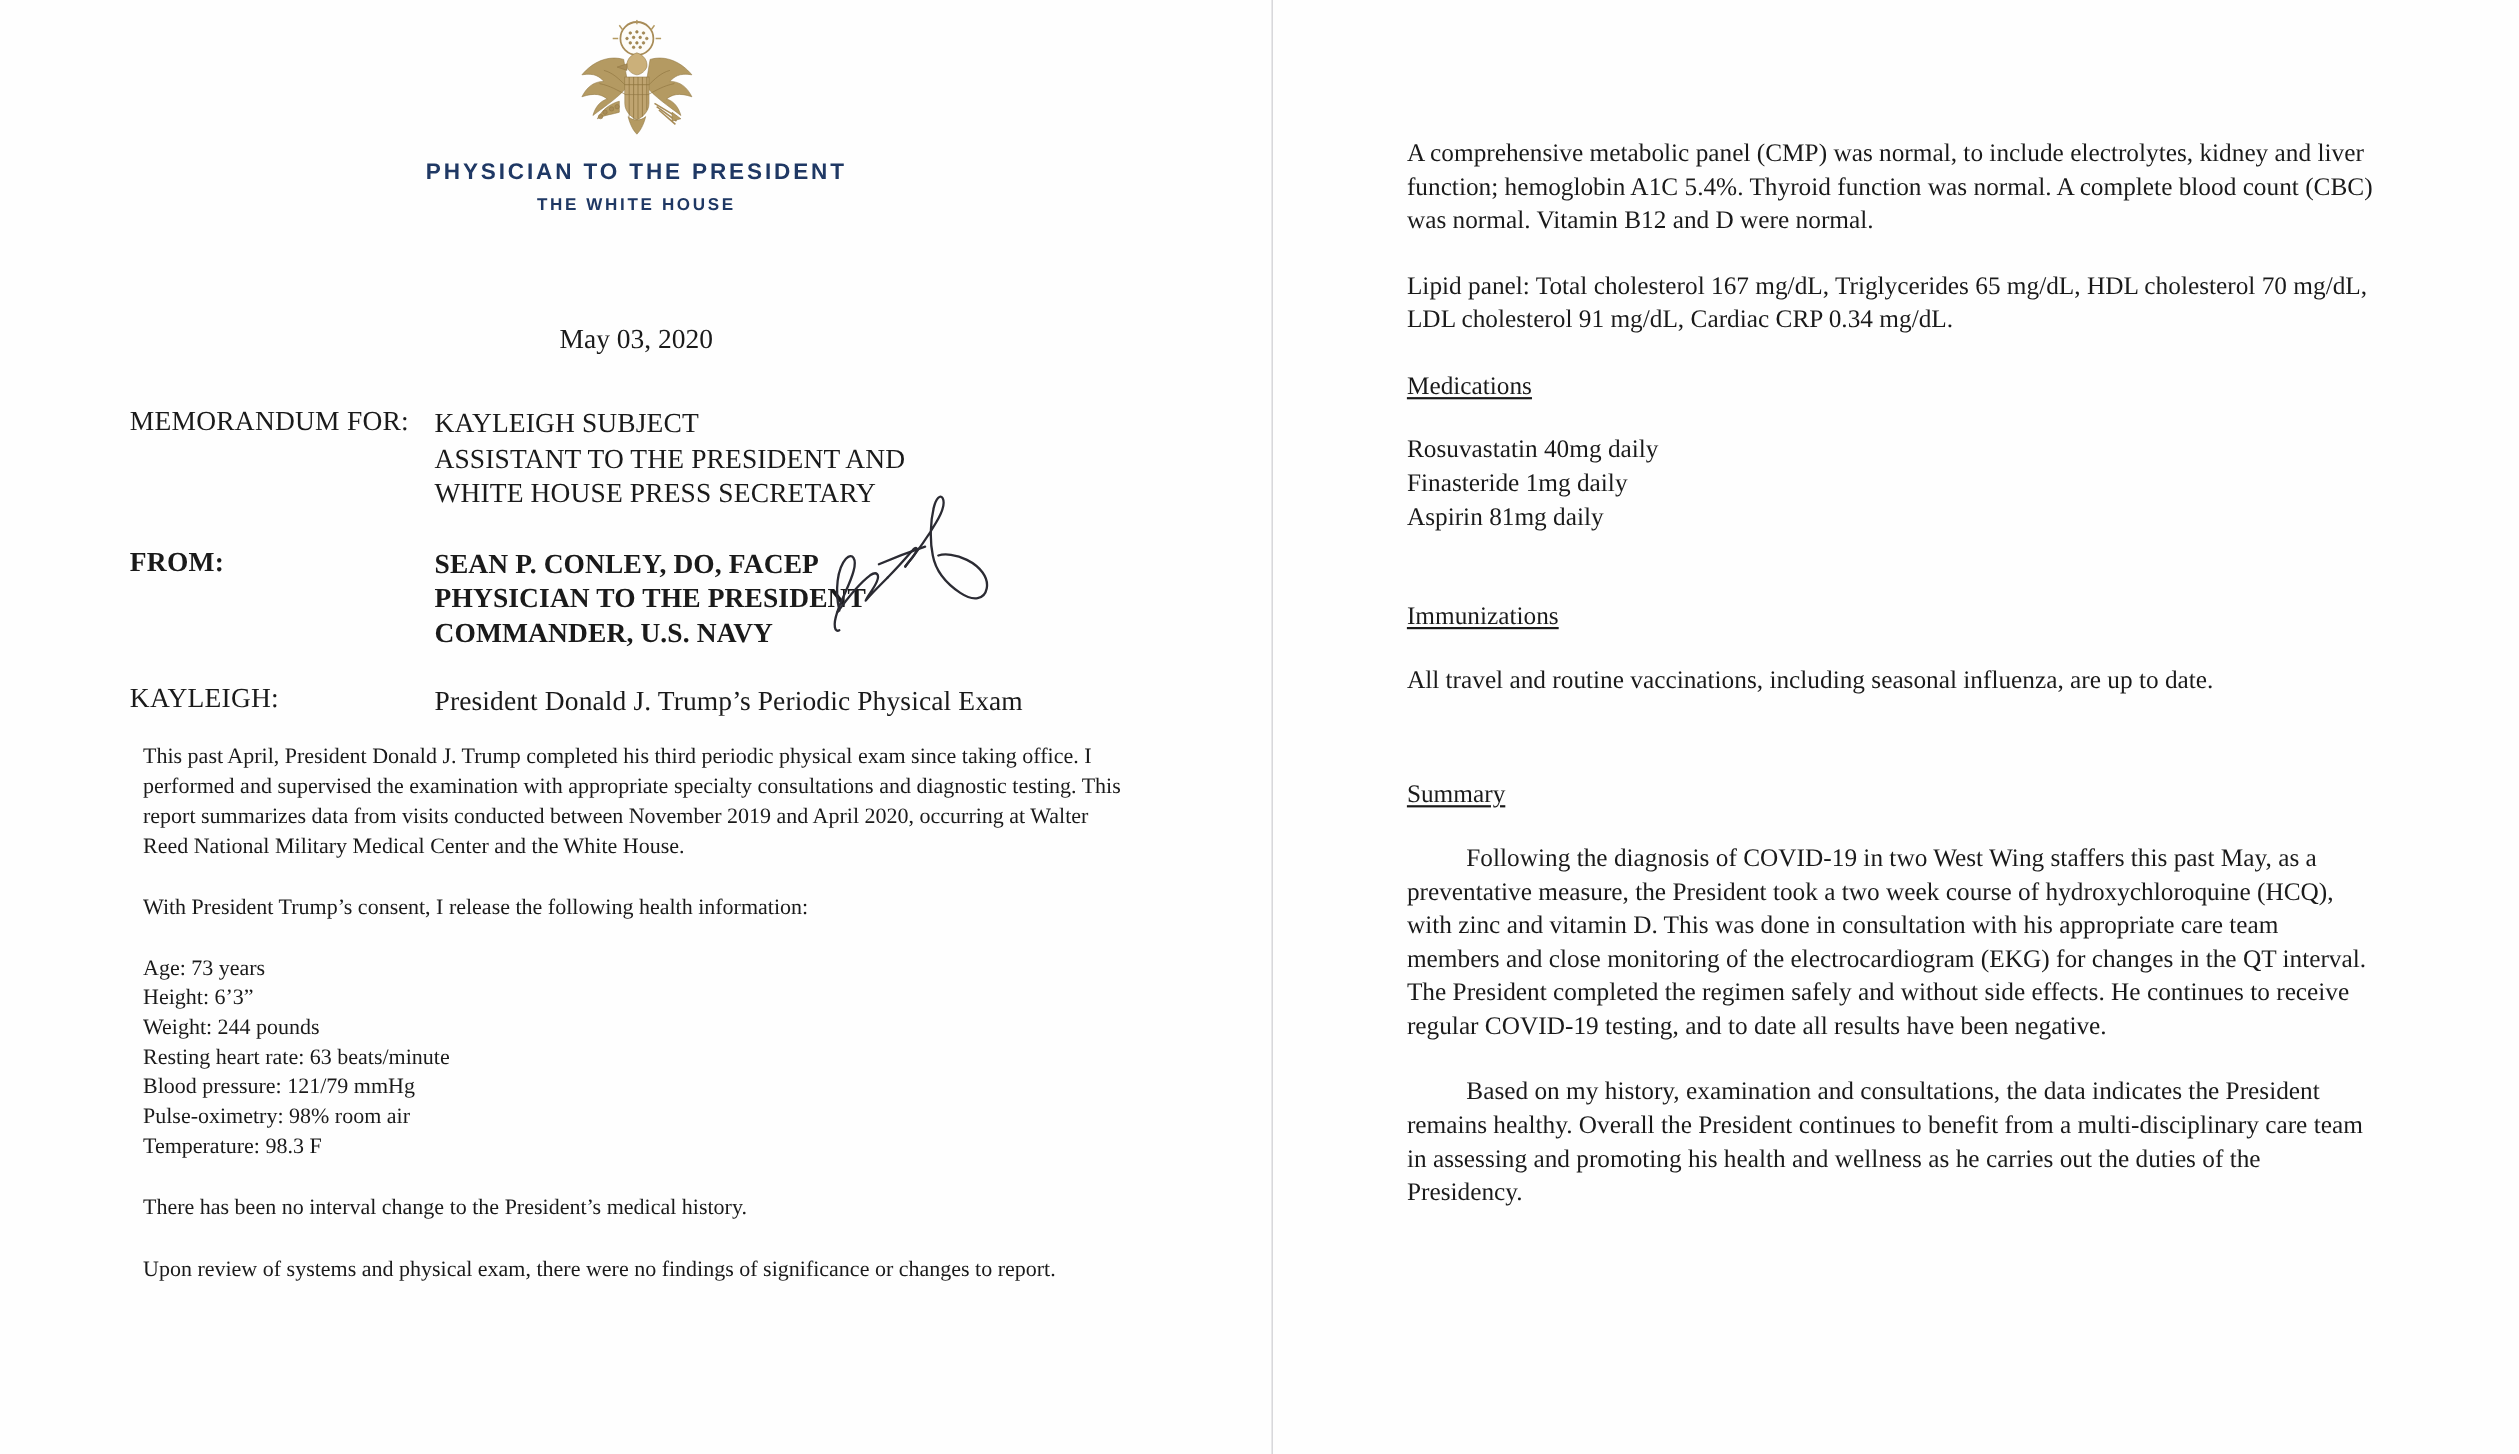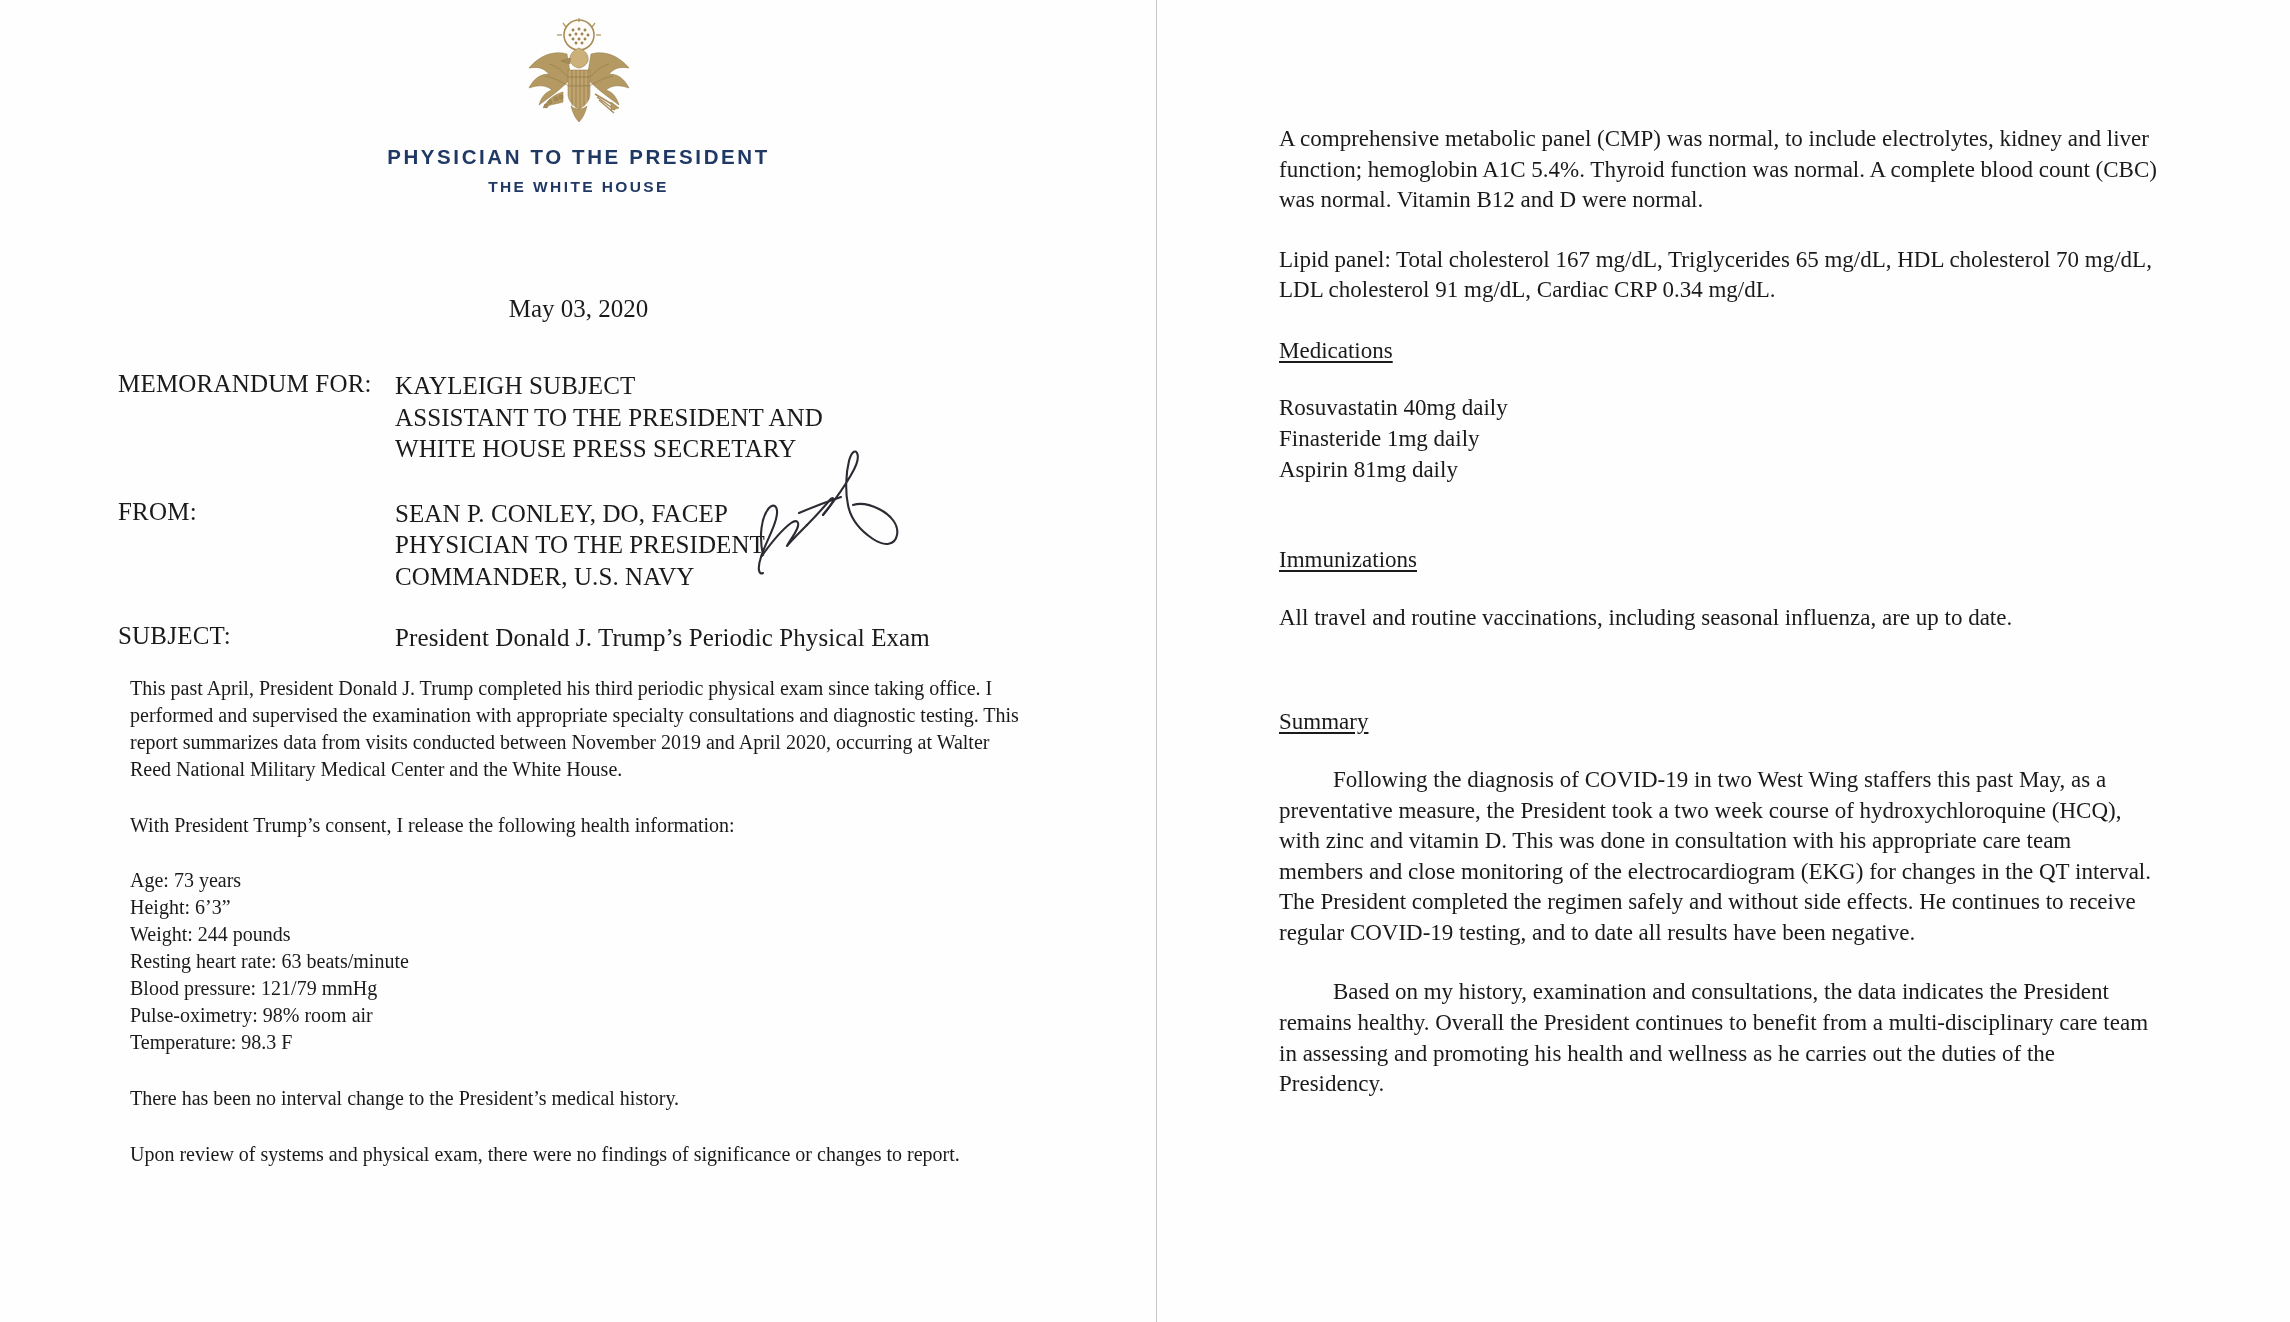--- a/index.html
+++ b/index.html
@@ -233,31 +233,31 @@
 
       <div class="memo-row">
         <div class="memo-label">MEMORANDUM FOR:</div>
         <div class="memo-value">
           <div>KAYLEIGH SUBJECT</div>
           <div>ASSISTANT TO THE PRESIDENT AND</div>
           <div>WHITE HOUSE PRESS SECRETARY</div>
         </div>
       </div>
 
-      <div class="memo-row" style="margin-top:33px;">
+      <div class="memo-row" style="margin-top:33px;font-weight:bold;">
         <div class="memo-label">FROM:</div>
         <div class="memo-value">
           <div>SEAN P. CONLEY, DO, FACEP</div>
           <div>PHYSICIAN TO THE PRESIDENT</div>
           <div>COMMANDER, U.S. NAVY</div>
         </div>
       </div>
 
       <div class="memo-row" style="margin-top:22px;">
-        <div class="memo-label">SUBJECT:</div>
+        <div class="memo-label">KAYLEIGH:</div>
         <div class="memo-value">President Donald J. Trump’s Periodic Physical Exam</div>
       </div>
     </div>
 
     <svg class="signature" viewBox="0 0 170 175">
       <g fill="none" stroke="#2b2b33" stroke-width="2.1" stroke-linecap="round" stroke-linejoin="round">
         <path d="M18 150 C14 132 16 112 24 103 C30 97 34 103 31 114 C28 126 20 139 16 152 C12 164 14 170 18 168"></path>
         <path d="M16 152 C26 138 38 124 46 118 C52 114 55 117 52 124 C49 131 44 136 42 141 C46 136 54 128 62 120"></path>
         <path d="M62 120 C70 112 78 103 84 96 C88 91 90 93 87 98 C84 103 80 107 78 110"></path>
         <path d="M78 110 C86 100 98 84 106 70 C112 60 114 52 112 48 C110 44 106 48 104 56 C101 68 100 86 103 100 C106 116 116 126 128 134 C140 142 150 140 152 130 C154 120 146 110 134 104 C124 99 114 98 108 100"></path>

